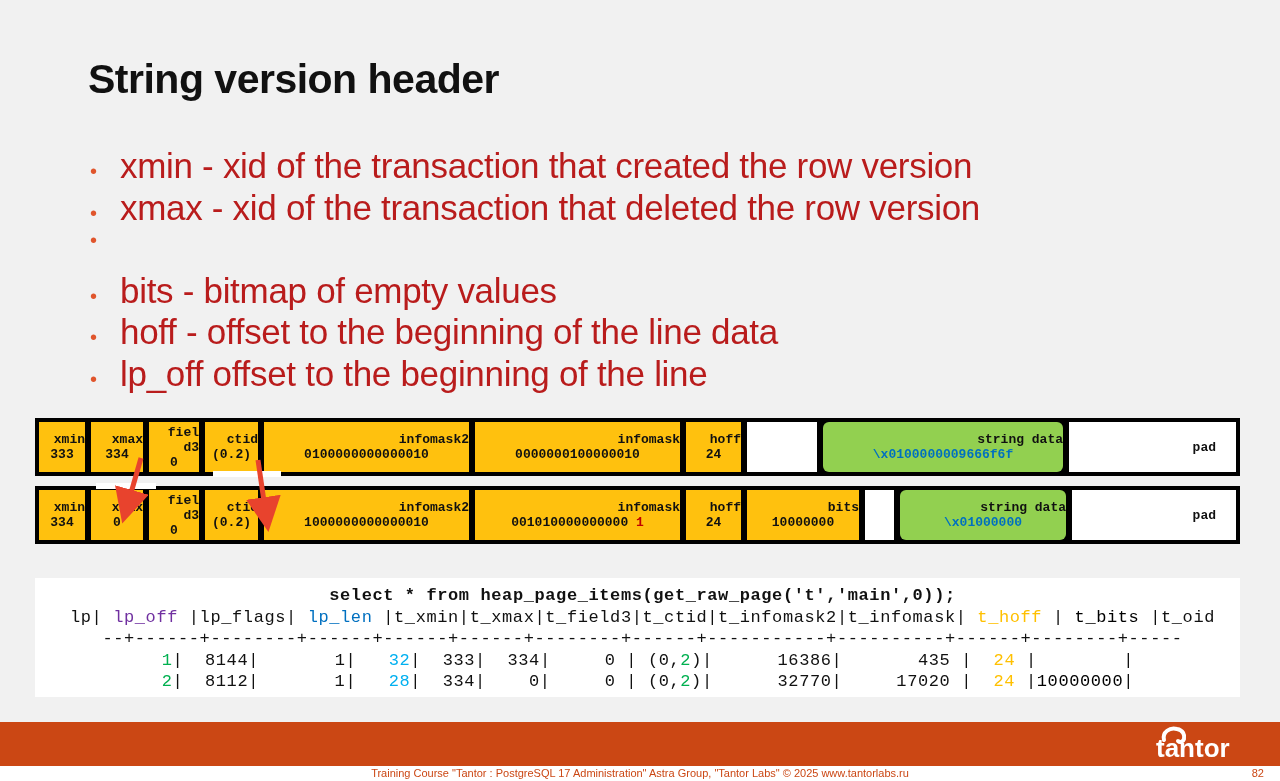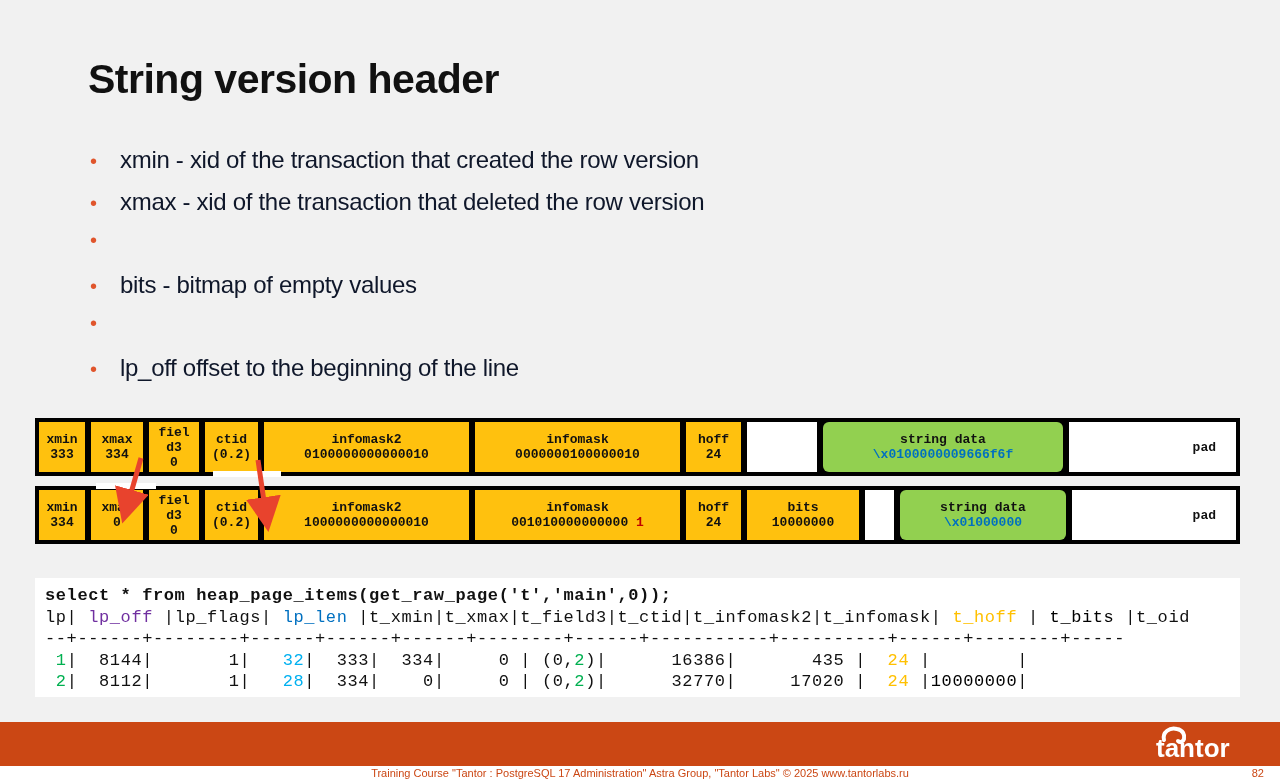--- a/index.html
+++ b/index.html
@@ -5,44 +5,44 @@
   html,body{margin:0;padding:0;}
   .slide{position:relative;width:1280px;height:781px;background:#F1F1F1;overflow:hidden;
          font-family:"Liberation Sans",sans-serif;}
   
   .title{position:absolute;left:88px;top:56px;font-size:41px;font-weight:bold;color:#111;
          letter-spacing:-0.5px;}
   
   .bullets{position:absolute;left:90px;top:146px;}
   .bullet-row{display:flex;align-items:baseline;height:41.5px;}
   .bullet-dot{color:#E0552C;font-size:20px;width:30px;flex:0 0 30px;}
-  .bullet-text{font-size:24px;color:#0f172a;letter-spacing:-0.3px;white-space:nowrap;}
+  .bullet-text{font-size:35px;color:#b91c1c;letter-spacing:-0.3px;white-space:nowrap;}
   
   .drow{position:absolute;left:35px;width:1205px;height:58px;background:#000;
         display:flex;align-items:stretch;box-sizing:border-box;padding:4px;gap:6px;}
   .drow1{top:418px;} .drow2{top:486px;}
   .cell{display:flex;flex-direction:column;justify-content:center;text-align:center;
         background:#FFC10E;font-family:"Liberation Mono","DejaVu Sans Mono",monospace;
         font-size:13px;font-weight:bold;color:#111;line-height:15px;box-sizing:border-box;}
-  .cell .lab{white-space:pre-line;}
+  .cell .lab{white-space:pre-line;text-align:right;}
   .cell.white{background:#fff;}
   .cell.green{background:#92D050;border-radius:6px;}
   .cell.green .val{color:#0070C0;}
   .cell.pad{background:#fff;flex-direction:row;justify-content:flex-end;align-items:center;
             padding-right:20px;flex:1;}
   .red{color:#C00000;}
   .border-break{position:absolute;background:#fff;height:6px;}
   .bb1{left:213px;top:471px;width:68px;}
   .bb2{left:96px;top:483px;width:60px;}
   .arrows{position:absolute;left:35px;top:418px;width:1205px;height:130px;pointer-events:none;}
   
   .terminal{position:absolute;left:35px;top:578px;width:1205px;height:119px;background:#fff;
             box-sizing:border-box;padding:7px 0 0 10px;
             font-family:"Liberation Mono","DejaVu Sans Mono",monospace;font-size:17px;
-            line-height:21.5px;color:#111;letter-spacing:0.6px;}
+            line-height:21.5px;color:#111;letter-spacing:0.6px;text-align:center;}
   .tline{white-space:pre;}
   .tline.bold{font-weight:bold;}
   .c-green{color:#00B050;} .c-cyan{color:#00B0F0;} .c-gold{color:#FFC000;}
   .c-red{color:#000000;} .c-purple{color:#7030A0;} .c-blue{color:#0070C0;}
   
   .band{position:absolute;left:0;top:722px;width:1280px;height:52px;background:#CB4714;}
   .logo{position:absolute;right:14px;top:2px;width:140px;height:40px;}
   .footer-strip{position:absolute;left:0;top:766px;width:1280px;height:15px;background:#fff;}
   .footer-text{position:absolute;left:0;right:0;top:1px;text-align:center;
                font-size:11px;color:#CB4714;}
@@ -66,20 +66,21 @@
     </div>
     <div class="bullet-row">
       <span class="bullet-dot">•</span>
     </div>
     <div class="bullet-row">
       <span class="bullet-dot">•</span>
       <span class="bullet-text">bits - bitmap of empty values</span>
     </div>
     <div class="bullet-row">
       <span class="bullet-dot">•</span>
+      <span class="bullet-text">hoff - offset to the beginning of the line data</span>
     </div>
     <div class="bullet-row">
       <span class="bullet-dot">•</span>
       <span class="bullet-text">lp_off offset to the beginning of the line</span>
     </div>
   </div>
 
   <div class="drow drow1">
     <div class="cell" style="width:46px">
       <div class="lab">xmin</div>

